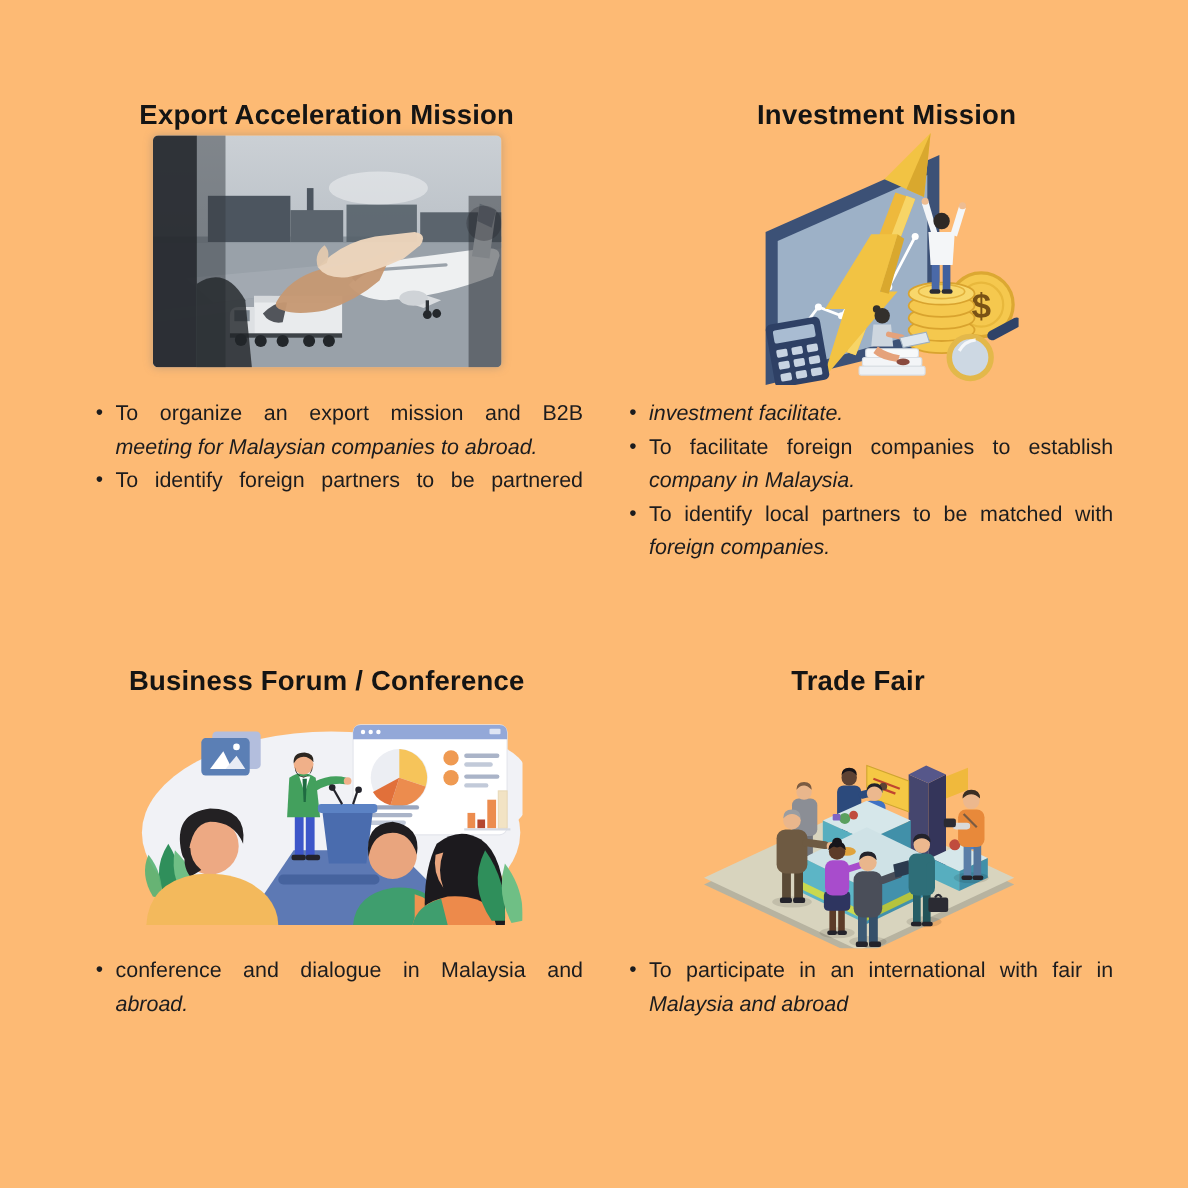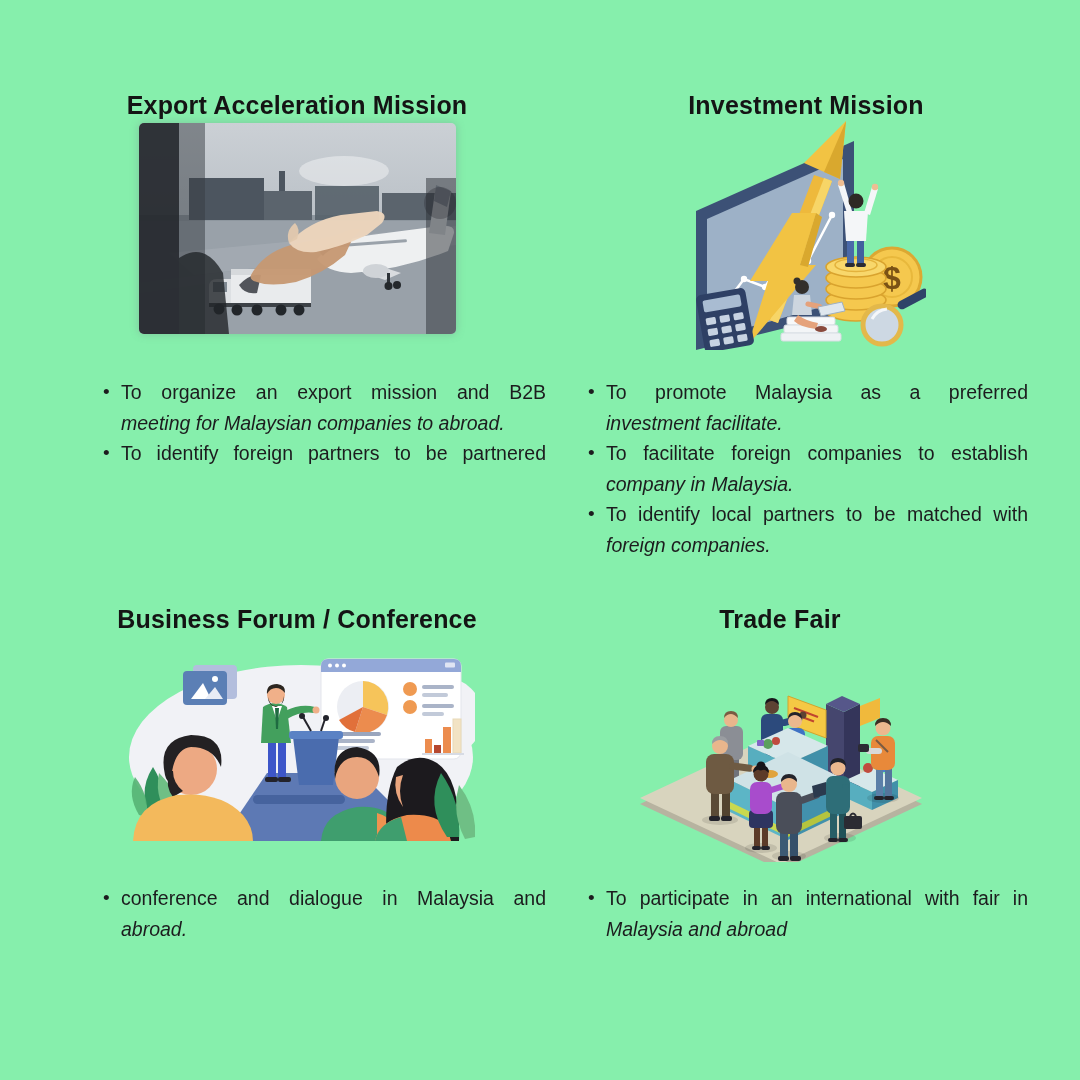--- a/index.html
+++ b/index.html
@@ -1,31 +1,31 @@
 <!DOCTYPE html>
 <html><head>
 <meta charset="utf-8">
 <style>
   html,body{margin:0;padding:0;background:#ffffff;}
-  .canvas{position:relative;width:1080px;height:1080px;background:#86efac;overflow:hidden;
+  .canvas{position:relative;width:1080px;height:1080px;background:#fdba74;overflow:hidden;
           font-family:"Liberation Sans",sans-serif;}
   .qtitle{position:absolute;font-weight:700;font-size:25px;line-height:32px;color:#141414;
           text-align:center;letter-spacing:.2px;}
   #t1{left:85px;top:68px;width:424px}
   #t2{left:596px;top:68px;width:420px}
   #t3{left:85px;top:582px;width:424px}
   #t4{left:568px;top:582px;width:424px}
   .fig{position:absolute;}
   #f1{left:139px;top:123px;width:317px;height:211px;border-radius:5px;overflow:hidden;
       box-shadow:0 0 8px rgba(110,116,122,.35);}
   #f2{left:686px;top:115px;width:240px;height:235px}
   #f3{left:125px;top:645px;width:350px;height:196px}
   #f4{left:630px;top:640px;width:302px;height:222px}
   .fig svg{display:block;width:100%;height:100%}
-  .bullets{position:absolute;margin:16px;padding:0;list-style:none;font-size:19.5px;
+  .bullets{position:absolute;margin:0;padding:0;list-style:none;font-size:19.5px;
            line-height:30.5px;color:#1c1c1e;}
   .bullets li{position:relative;padding-left:20px;margin:0;}
   .bullets li::before{content:"\2022";position:absolute;left:2px;top:0;font-size:19px;color:#1c1c1e;}
   #b1{left:85px;top:361px;width:445px}
   #b2{left:570px;top:361px;width:442px}
   #b3{left:85px;top:867px;width:445px}
   #b4{left:570px;top:867px;width:442px}
   .jl{text-align:justify;text-align-last:justify;}
   .jl-last{text-align:justify;text-align-last:left;font-style:italic;}
 </style>
@@ -191,21 +191,20 @@
         <g>
           <rect x="210" y="188" width="34" height="9" rx="4.5" fill="#2f4368" transform="rotate(-28 210 188)"></rect>
           <circle cx="196" cy="210" r="19" fill="#cdd8e3" stroke="#e3b84a" stroke-width="5"></circle>
           <path d="M186,204 Q191,195 201,194" stroke="#ffffff" stroke-width="3" fill="none" opacity=".8"></path>
         </g>
       </svg>
     </div>
 
     <ul class="bullets" id="b2">
       <li>
-        <div class="jl">To promote Malaysia as a preferred</div>
         <div class="jl-last">investment facilitate.</div>
       </li>
       <li>
         <div class="jl">To facilitate foreign companies to establish</div>
         <div class="jl-last">company in Malaysia.</div>
       </li>
       <li>
         <div class="jl">To identify local partners to be matched with</div>
         <div class="jl-last">foreign companies.</div>
       </li>

